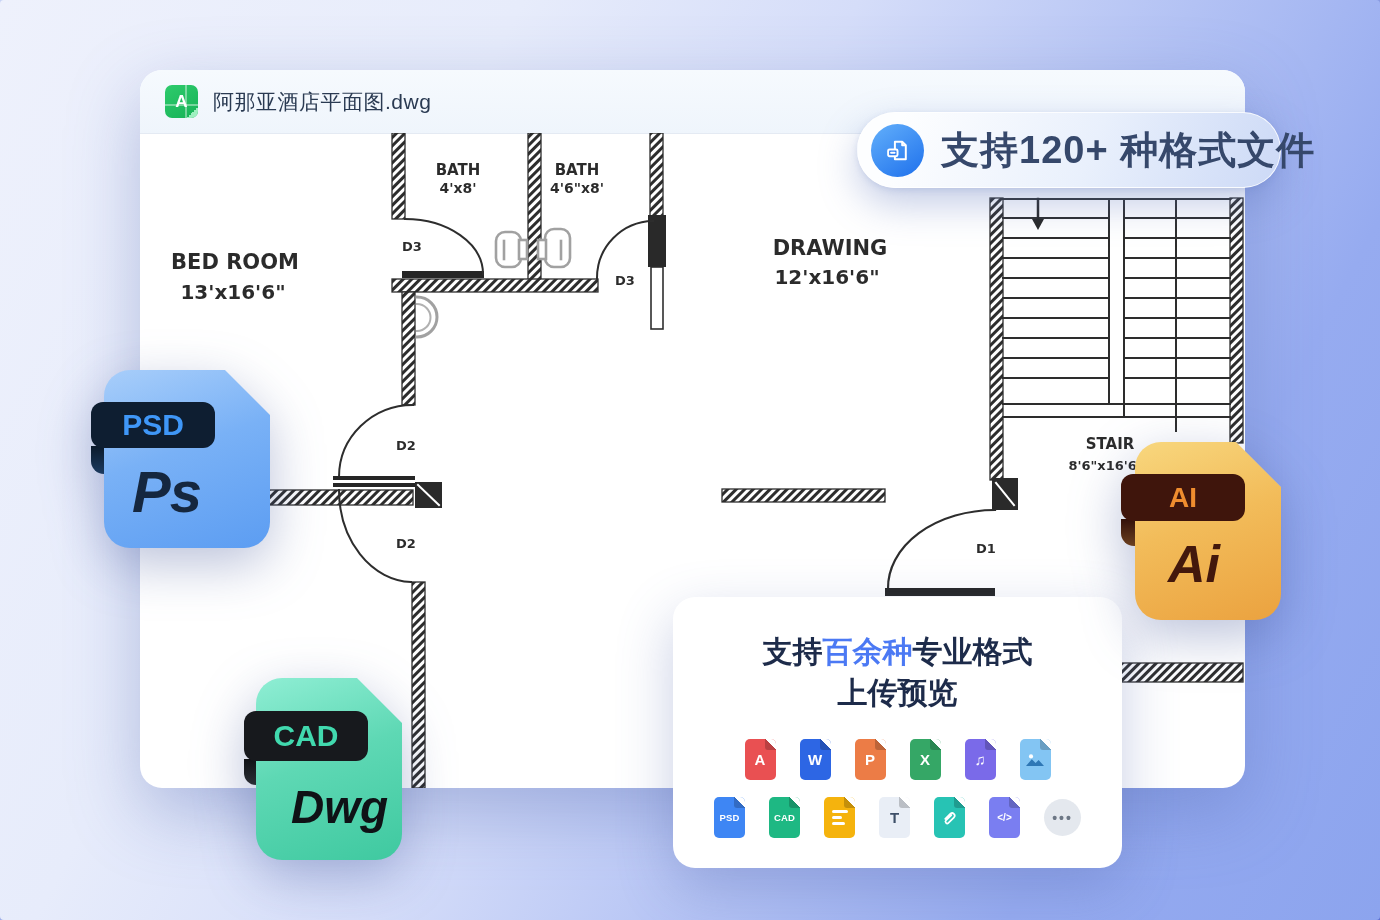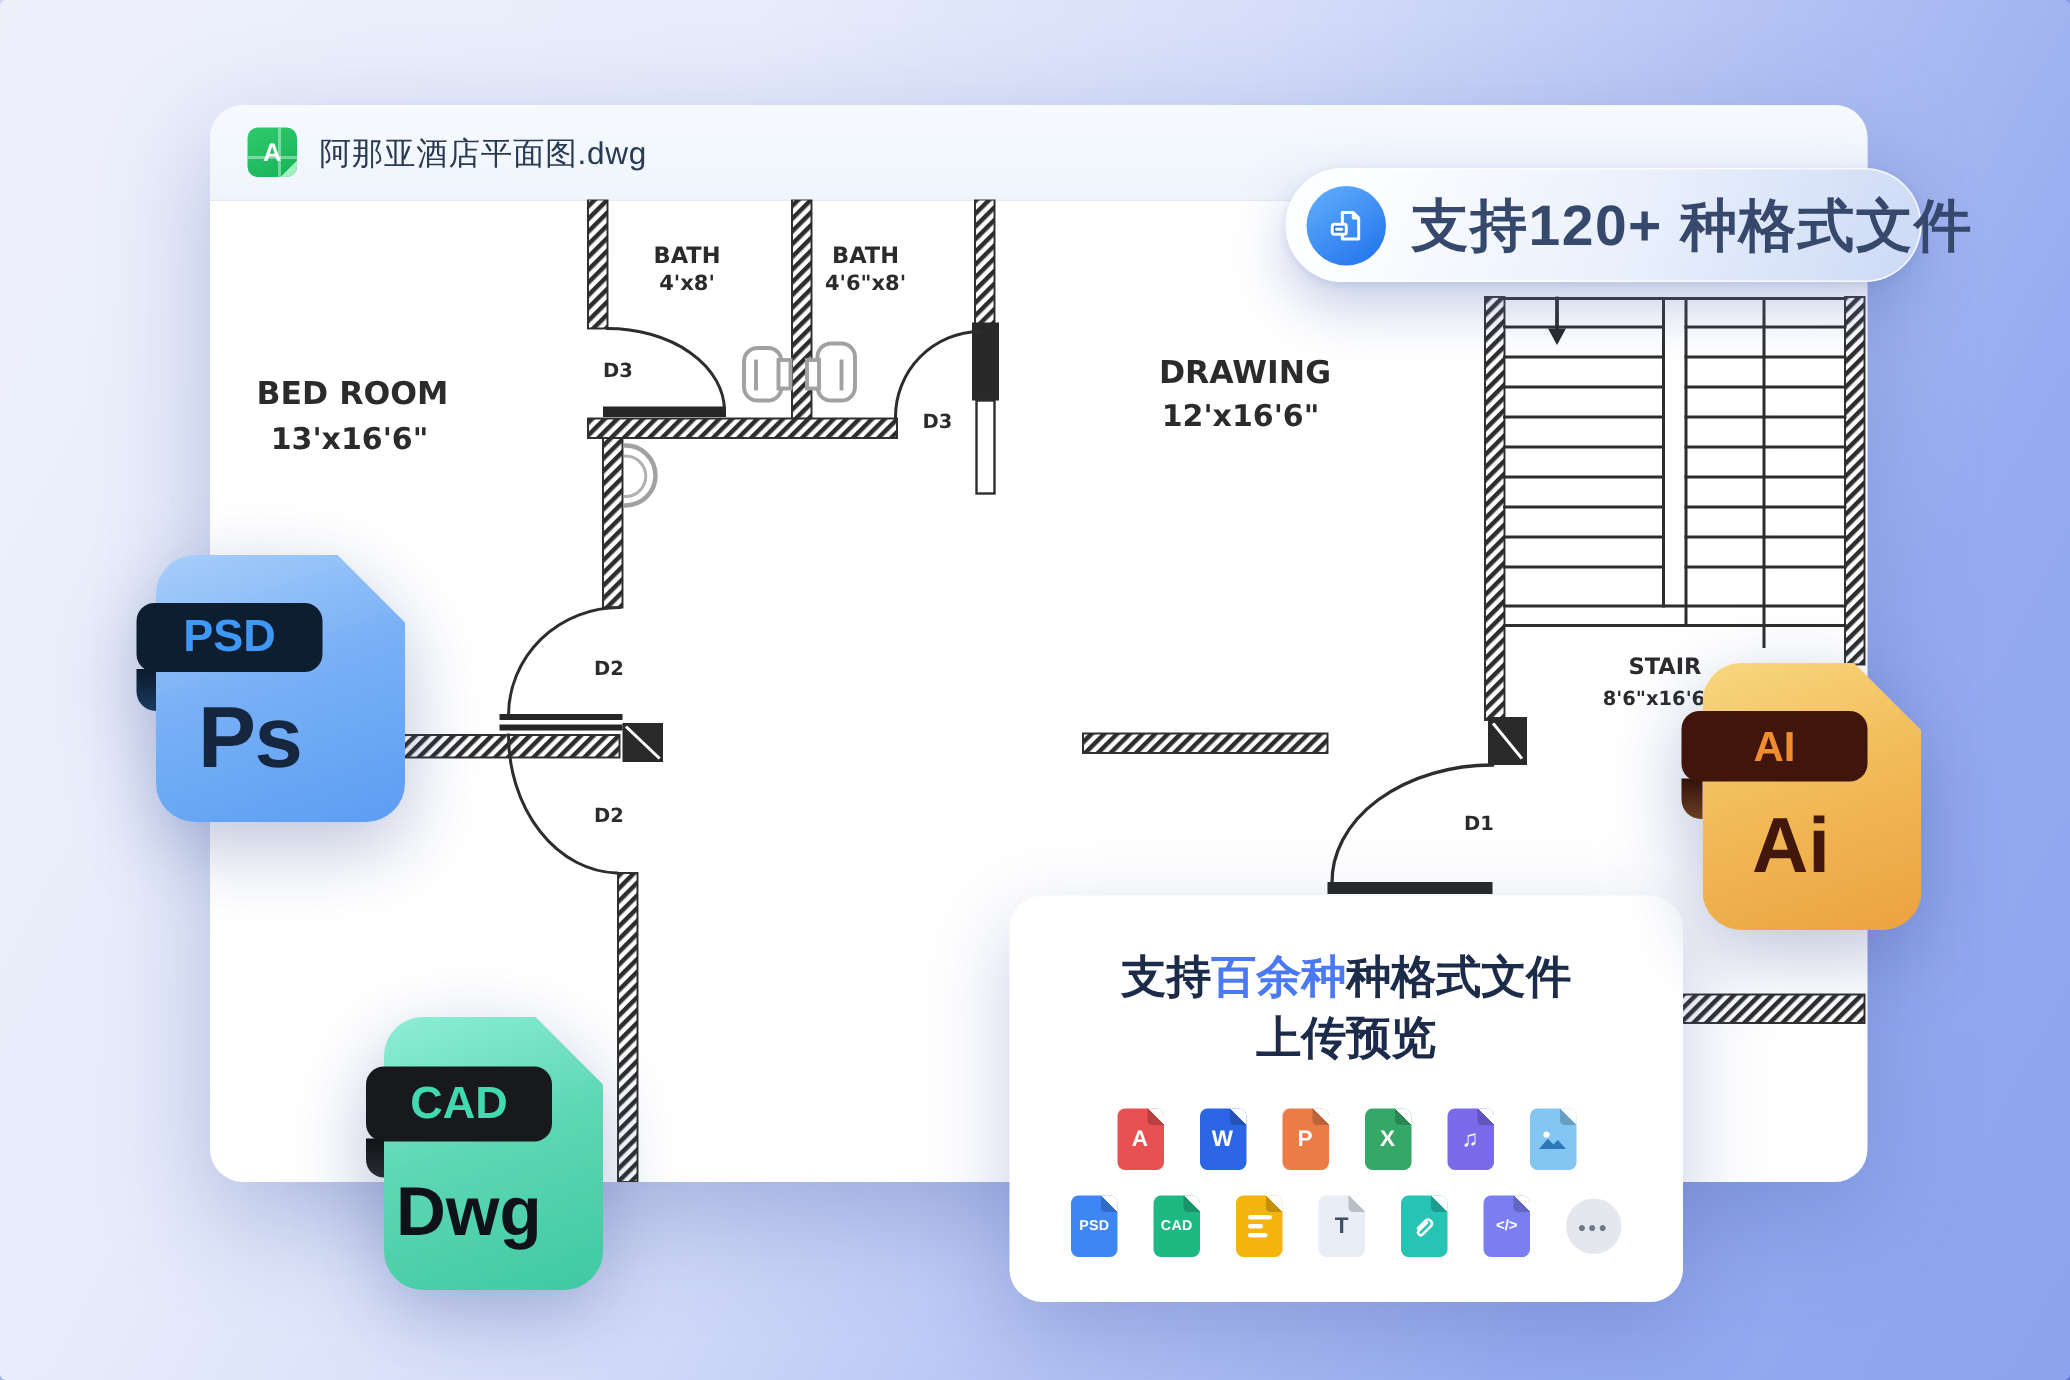--- a/index.html
+++ b/index.html
@@ -30,40 +30,40 @@
     background:linear-gradient(112deg,#fdfeff 10%,#e9f0fc 55%,#ccd9f6 100%);
     border:1.5px solid rgba(255,255,255,.85);
     box-shadow:0 16px 38px rgba(96,120,190,.38),0 2px 6px rgba(96,120,190,.18);}
   .pill-icon{width:53px;height:53px;border-radius:50%;flex:0 0 auto;margin-right:17px;
     background:linear-gradient(145deg,#63b0fb,#1e70ec);display:flex;align-items:center;justify-content:center;}
   .pill-text{font-size:38px;color:#36486b;font-weight:600;letter-spacing:1px;white-space:nowrap;}
 
   
   .badge{position:absolute;filter:drop-shadow(0 16px 26px rgba(60,80,150,.35));}
   .badge-body{position:relative;width:100%;height:100%;border-radius:26px;
-    clip-path:polygon(0 0,calc(100% - 45px) 0,100% 45px,100% 100%,0 100%);}
+    clip-path:polygon(0 0,calc(100% - 45px) 0,100% 45px,100% 100%,0 100%);font-style:italic;}
   .badge-fold{position:absolute;top:0;right:0;width:45px;height:45px;border-radius:0 26px 0 8px;
     background:linear-gradient(205deg,#ffffff 15%,#dde2ea 85%);
     clip-path:polygon(1% 0,100% 0,100% 99%);}
   .badge-tab{position:absolute;display:flex;align-items:center;justify-content:center;
     border-radius:12px;font-weight:800;z-index:2;}
   .tab-fold{position:absolute;z-index:1;}
   .badge-app{position:absolute;font-weight:800;z-index:2;}
 
   .badge-psd{left:104px;top:370px;width:166px;height:178px;z-index:10;}
   .badge-psd .badge-body{background:linear-gradient(160deg,#a8cefa 0%,#79b1f6 45%,#5c9df2 100%);}
   .badge-psd .badge-tab{left:-13px;top:32px;width:124px;height:46px;background:#0e1e31;color:#3f97f7;font-size:30px;}
   .badge-psd .tab-fold{left:-13px;top:76px;width:13px;height:28px;background:linear-gradient(#0b1a2b,#1b3a60);border-radius:0 0 0 14px;}
   .badge-psd .badge-app{left:28px;top:88px;font-size:58px;color:#15273f;letter-spacing:-1px;}
 
   .badge-cad{left:256px;top:678px;width:146px;height:182px;z-index:10;}
   .badge-cad .badge-body{background:linear-gradient(160deg,#8feed4 0%,#5ed8b4 45%,#3fc9a0 100%);}
   .badge-cad .badge-tab{left:-12px;top:33px;width:124px;height:50px;background:#17191d;color:#41d9ae;font-size:30px;}
   .badge-cad .tab-fold{left:-12px;top:81px;width:12px;height:26px;background:linear-gradient(#101215,#2a2e35);border-radius:0 0 0 12px;}
-  .badge-cad .badge-app{left:8px;top:102px;font-size:46px;color:#0f1216;}
+  .badge-cad .badge-app{left:35px;top:102px;font-size:46px;color:#0f1216;}
 
   .badge-ai{left:1135px;top:442px;width:146px;height:178px;z-index:16;}
   .badge-ai .badge-body{background:linear-gradient(160deg,#f8d77e 0%,#f2bc5a 45%,#eba23f 100%);}
   .badge-ai .badge-tab{left:-14px;top:32px;width:124px;height:47px;background:#3f150c;color:#ef8d2f;font-size:28px;}
   .badge-ai .tab-fold{left:-14px;top:77px;width:14px;height:27px;background:linear-gradient(#33110a,#6b4020);border-radius:0 0 0 13px;}
   .badge-ai .badge-app{left:33px;top:92px;font-size:52px;color:#43180c;}
 
   
   .upload-card{position:absolute;left:673px;top:597px;width:449px;height:271px;background:#fff;border-radius:22px;
     box-shadow:0 20px 55px rgba(86,106,175,.32);z-index:15;text-align:center;box-sizing:border-box;padding-top:34px;}
@@ -240,21 +240,21 @@
       <span class="badge-app">Ai</span>
     </div>
     <div class="tab-fold"></div>
     <div class="badge-tab">
       <span>AI</span>
     </div>
   </div>
 
   <div class="upload-card">
     <div class="uc-title">
-      <span>支持</span><span class="hl">百余种</span><span>种格式文件</span>
+      <span>支持</span><span class="hl">百余种</span><span>专业格式</span>
       <br>
       <span>上传预览</span>
     </div>
 
     <div class="icon-row r1">
       <div class="ficon" style="background-color: rgb(233, 80, 82);">
         <span class="g15">A</span>
       </div>
       <div class="ficon" style="background-color: rgb(45, 102, 228);">
         <span class="g15">W</span>

